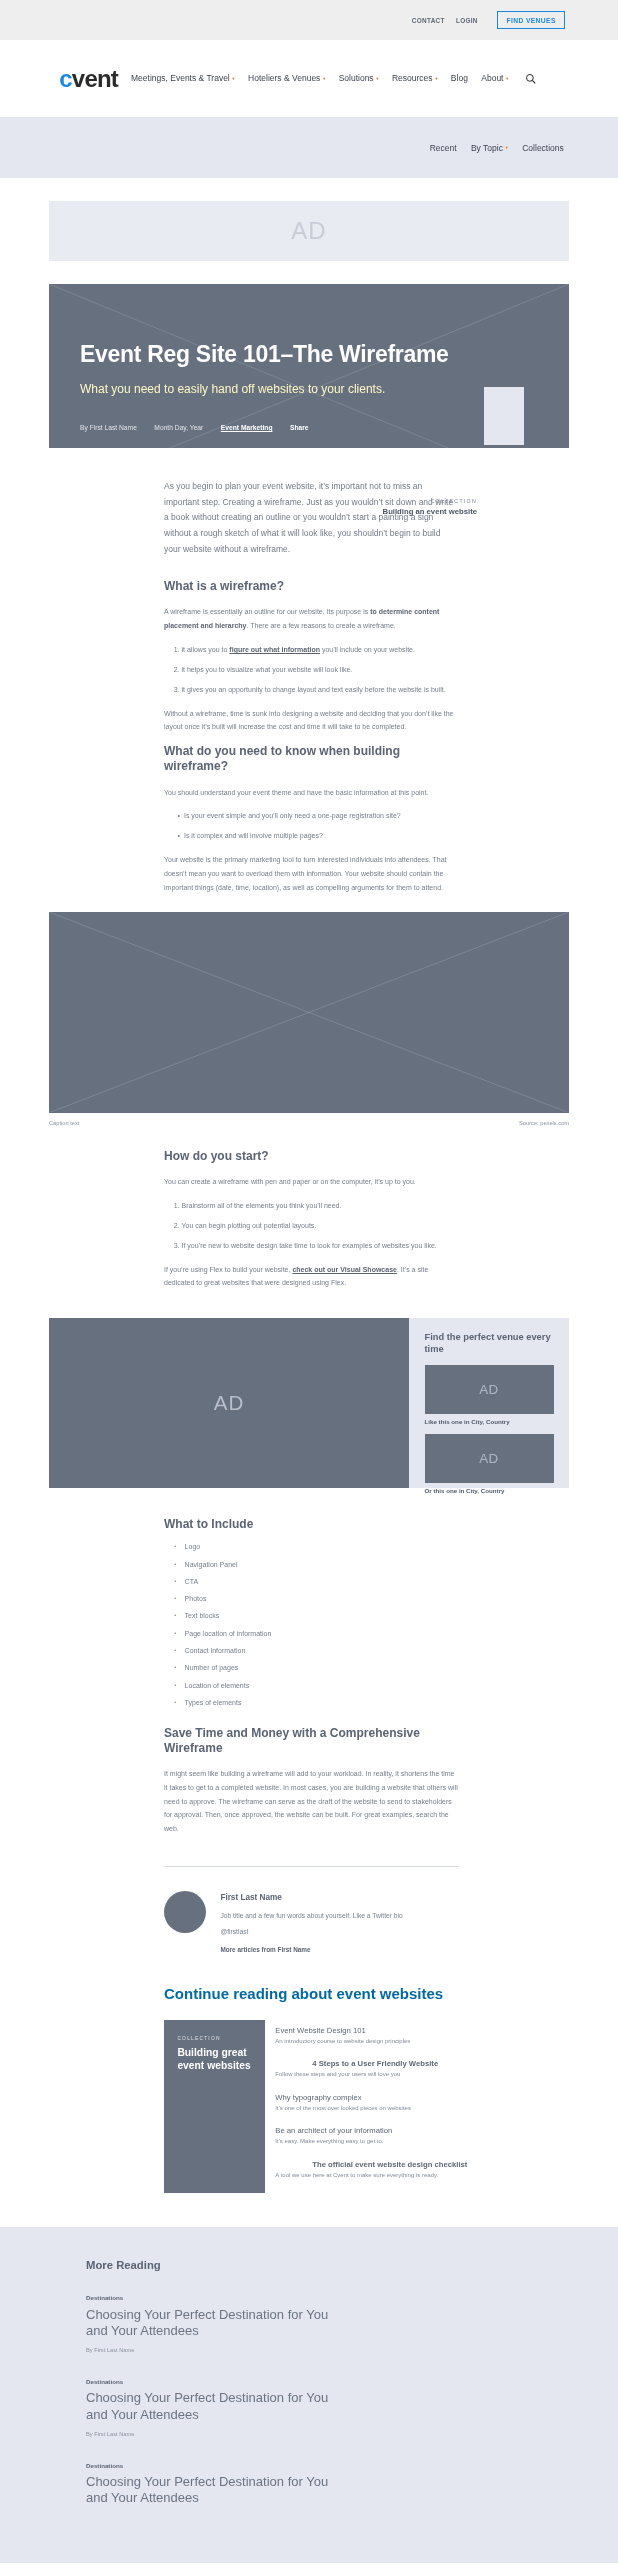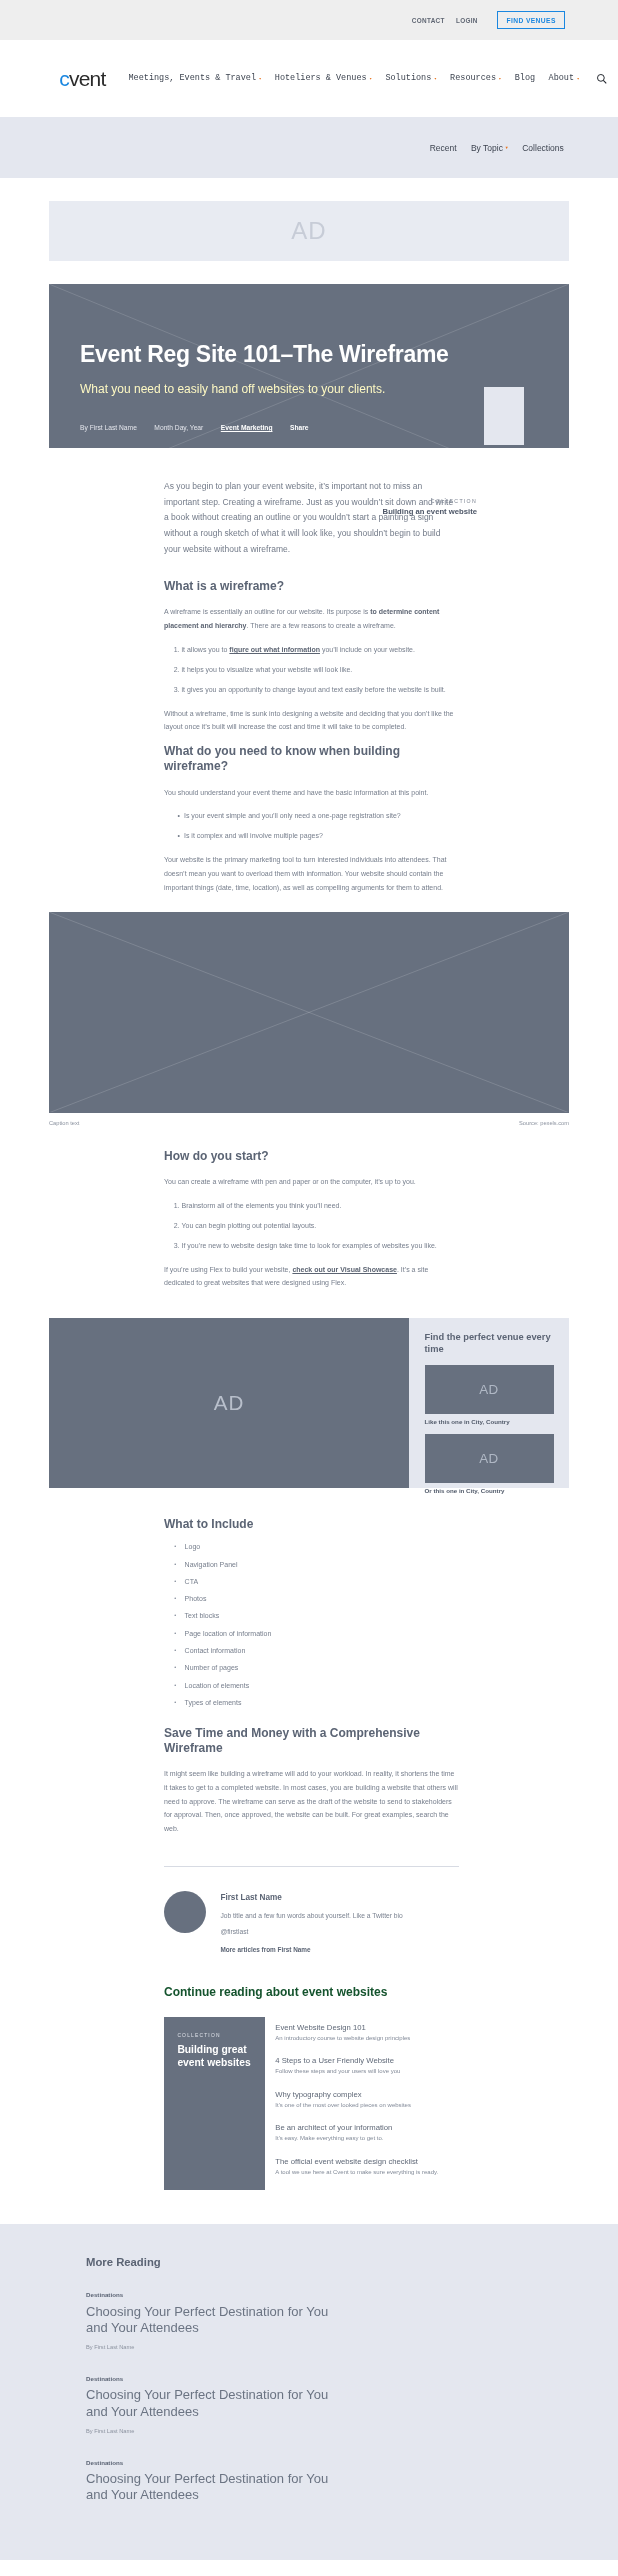--- a/index.html
+++ b/index.html
@@ -67,30 +67,30 @@
     align-items:center;
   }
   .nav-row{
     width:520px;
     margin:0 auto;
     display:flex;
     align-items:center;
     padding-left:10.3px;
   }
   .logo{
-    font-size:21px;
-    font-weight:400;
+    font-size:24px;
+    font-weight:700;
     letter-spacing:-0.8px;
     color:#2b2b2b;
     line-height:1;
-    margin-right:23px;
+    margin-right:13px;
     user-select:none;
   }
   .logo .c{color:var(--blue);}
-  .nav-items{display:flex;align-items:center;gap:13.4px;flex:1;font-family:Liberation Mono, monospace;}
+  .nav-items{display:flex;align-items:center;gap:13.4px;flex:1;}
   .nav-item{
     display:flex;align-items:center;gap:2.6px;
     font-size:8.5px;
     color:#3d4450;
     text-decoration:none;
     white-space:nowrap;
   }
   .caret{
     color:var(--orange);
     font-size:4.6px;
@@ -295,39 +295,39 @@
   }
   .bio-body{flex:1;padding-top:2.1px;}
   .bio-name{font-size:8.2px;color:#5b6474;font-weight:700;margin:0 0 8px;}
   .bio-desc{font-size:6.7px;color:#7a8290;line-height:1.75;margin:0 0 6.2px;}
   .bio-handle{font-size:6.7px;color:#7a8290;margin:0 0 10.3px;}
   .bio-more{font-size:6.4px;color:#5b6474;font-weight:700;text-decoration:none;}
 
   
   .continue{width:520px;margin:31px auto 0;padding-left:115px;}
   .continue h2{
-    font-size:12px;color:#14532d;font-weight:700;margin:0 0 17.5px;
+    font-size:15px;color:#0369a1;font-weight:700;margin:0 0 17.5px;
   }
   .continue-grid{display:flex;gap:10.3px;}
   .collection-card{
     width:101px;min-height:167px;background:var(--slate);
     padding:16.5px 13.4px 0;
   }
   .collection-card .kicker{
     font-size:4.9px;letter-spacing:1.2px;color:#dfe2e9;margin:0 0 6.2px;font-weight:500;
   }
   .collection-card .ttl{
     font-size:10.3px;color:#fff;font-weight:700;line-height:1.22;margin:0;
   }
   .link-list{flex:1;padding-top:6.2px;}
   .link-item{margin-bottom:13.4px;}
   .link-item .lt{
     font-size:7.7px;color:#5f6877;margin:0 0 2.1px;text-decoration:none;display:block;
   }
-  .link-item.bold .lt{font-weight:400;}
+  .link-item.bold .lt{font-weight:700;margin-left:37px;}
   .link-item .ld{font-size:6px;color:#828a98;margin:0;line-height:1.5;}
 
   
   .more-reading{
     background:var(--pale);
     margin-top:34px;
     padding:32px 0 31px;
   }
   .mr-inner{width:520px;margin:0 auto;padding-left:37px;}
   .mr-title{font-size:11.3px;color:#5b6474;font-weight:700;margin:0 0 23px;}

